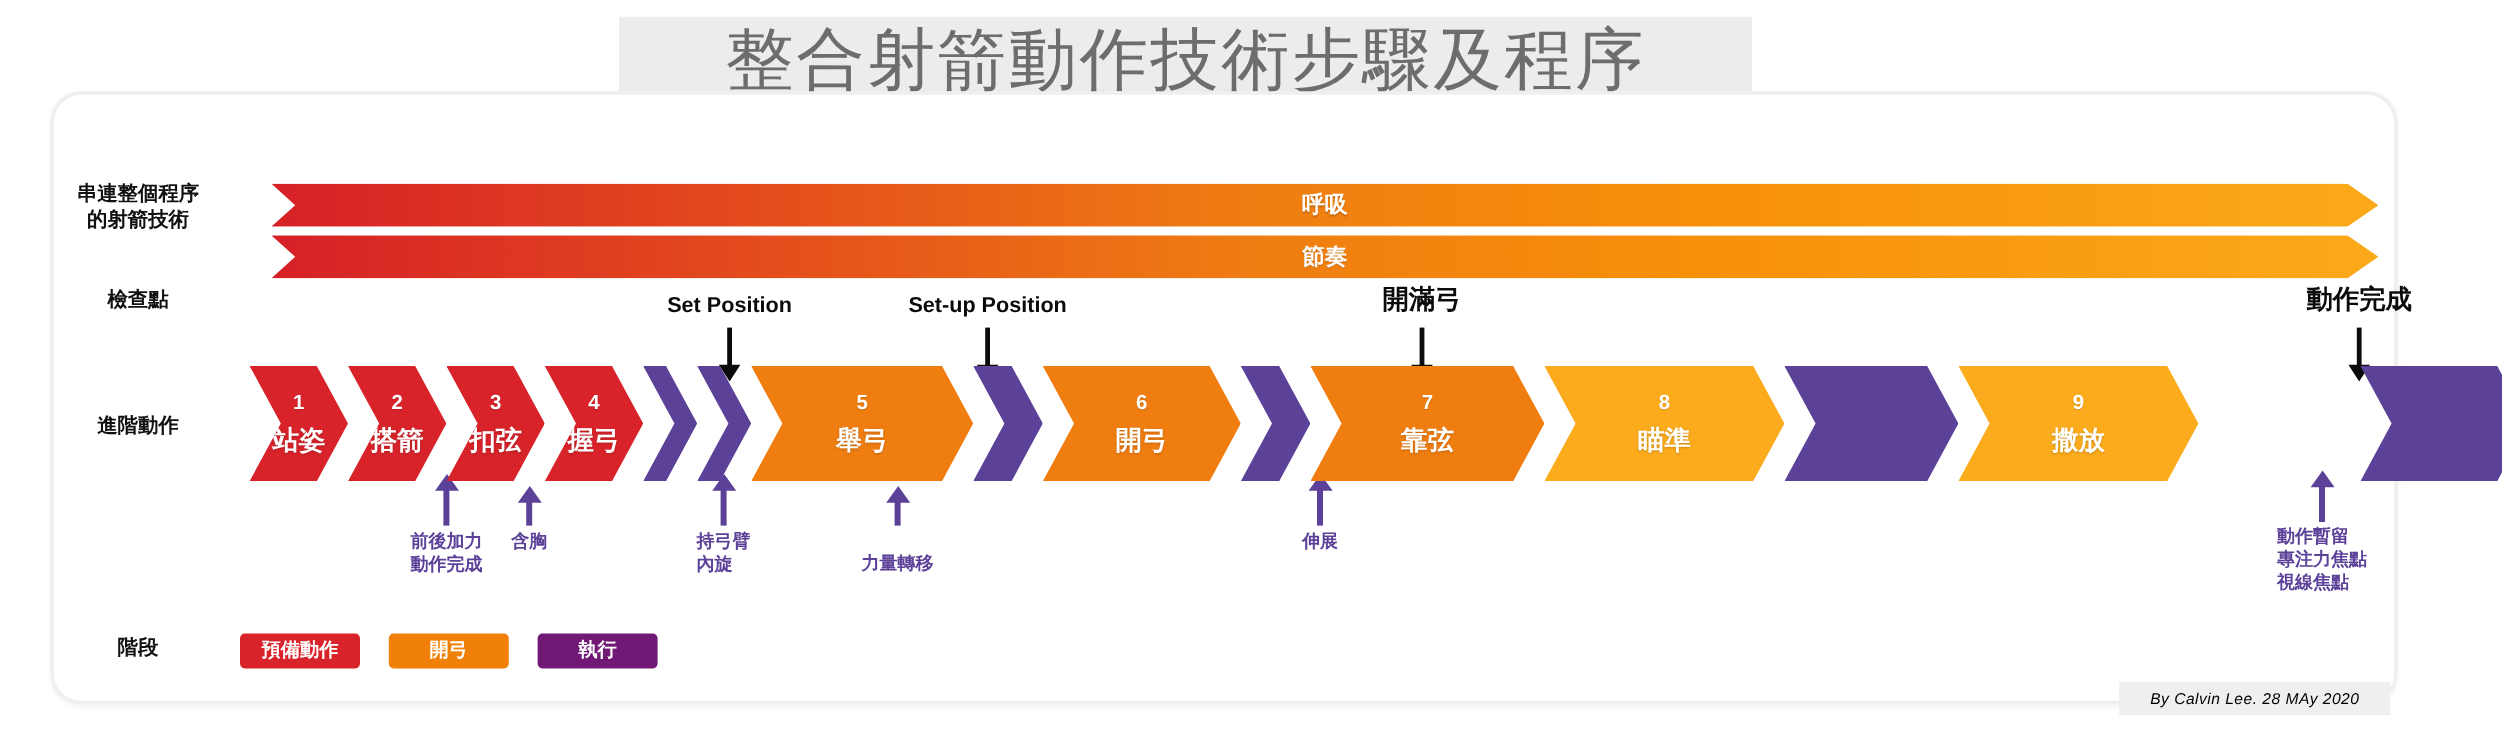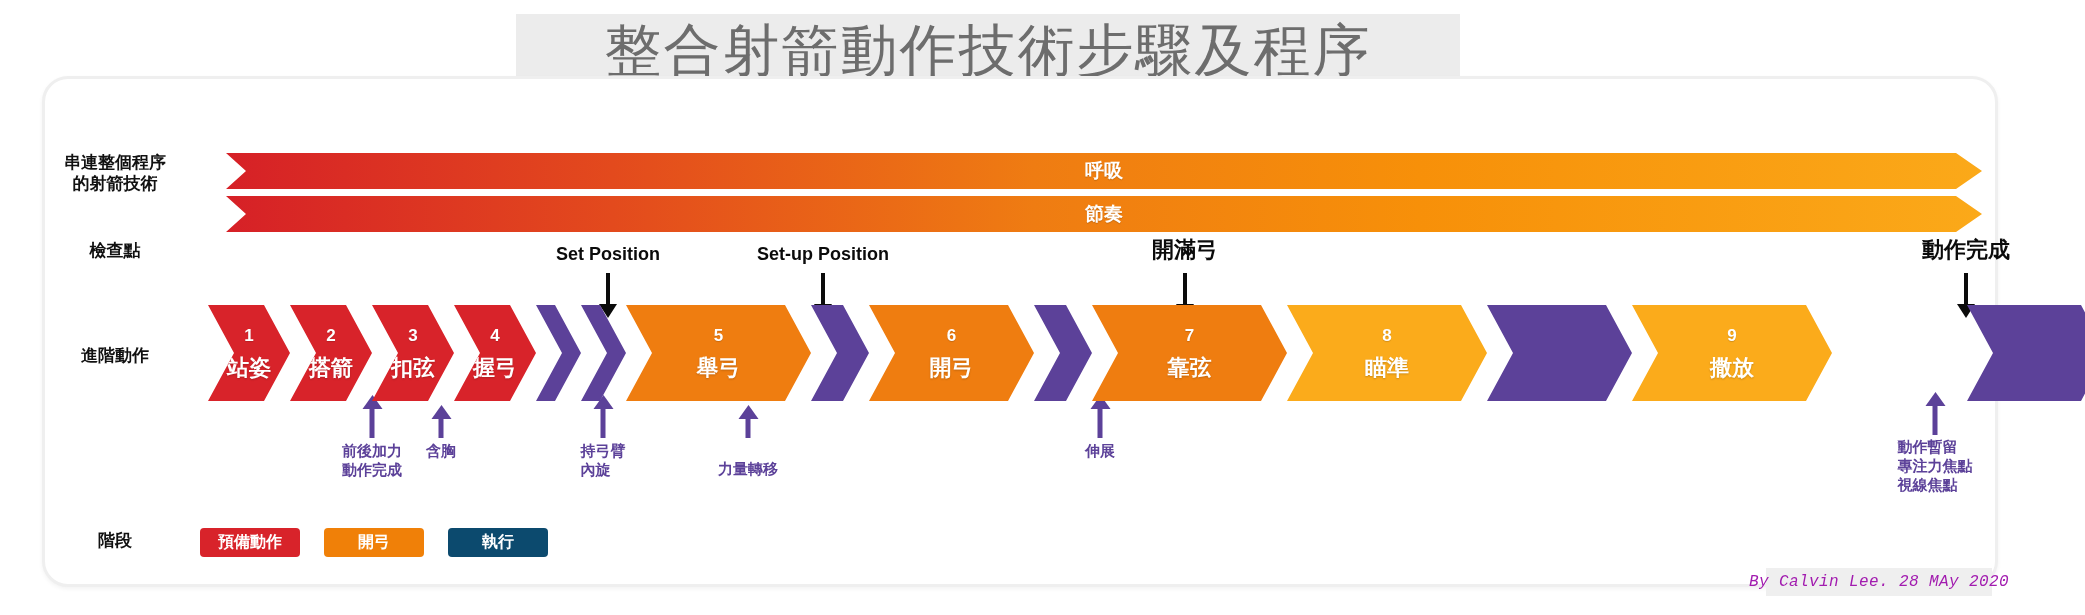--- a/index.html
+++ b/index.html
@@ -128,22 +128,22 @@
     color:#ffffff;font-weight:bold;font-size:16px;
     font-family:"DejaVu Sans","Liberation Sans",sans-serif;
   }
 
   
   #signature-band{
     position:absolute;left:1766px;top:568px;width:226px;height:28px;
     background:#efefef;display:flex;align-items:center;justify-content:center;
   }
   #signature-text{
-    font-family:Liberation Mono, monospace;
-    font-style:italic;font-size:16px;color:#a21caf;white-space:nowrap;
+    font-family:Liberation Sans, sans-serif;
+    font-style:italic;font-size:13px;color:#000000;white-space:nowrap;
     letter-spacing:.4px;
   }
 </style>
 </head>
 <body>
 
 <div id="title-band">
   <div id="title-text">整合射箭動作技術步驟及程序</div>
 </div>
 
@@ -271,20 +271,20 @@
     </div>
   </div>
 
 <div id="legend">
     <div class="legend-chip" style="background: rgb(216, 35, 42);">
       <span>預備動作</span>
     </div>
     <div class="legend-chip" style="background: rgb(240, 128, 8);">
       <span>開弓</span>
     </div>
-    <div class="legend-chip" style="background: #0c4a6e;">
+    <div class="legend-chip" style="background: #701a75;">
       <span>執行</span>
     </div>
   </div>
 
 <div id="signature-band">
   <span id="signature-text">By Calvin Lee. 28 MAy  2020</span>
 </div>
 
 </body></html>

